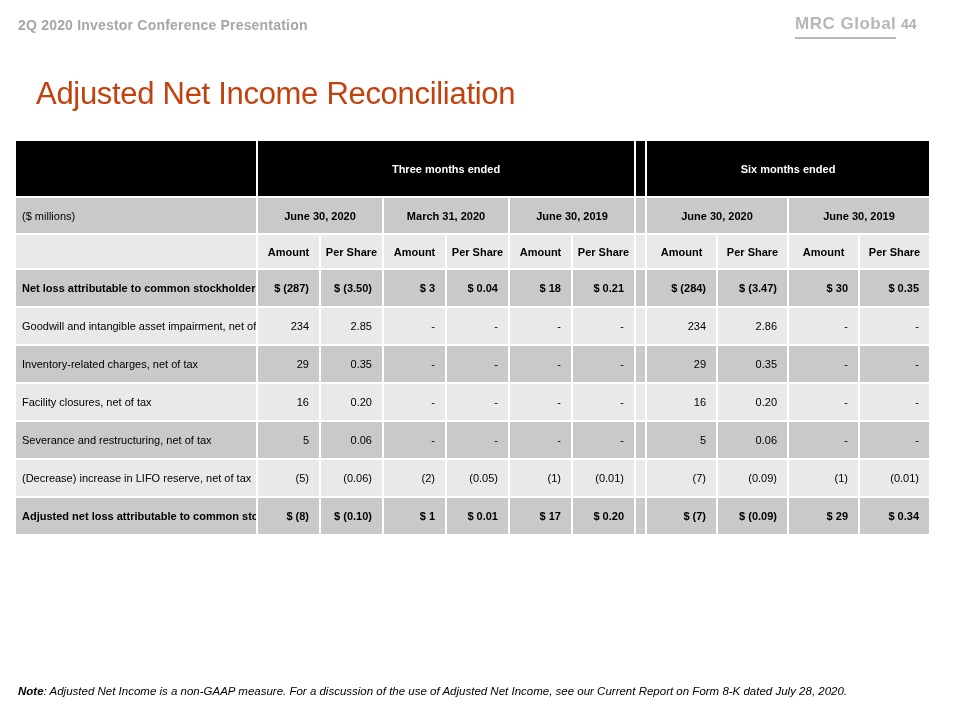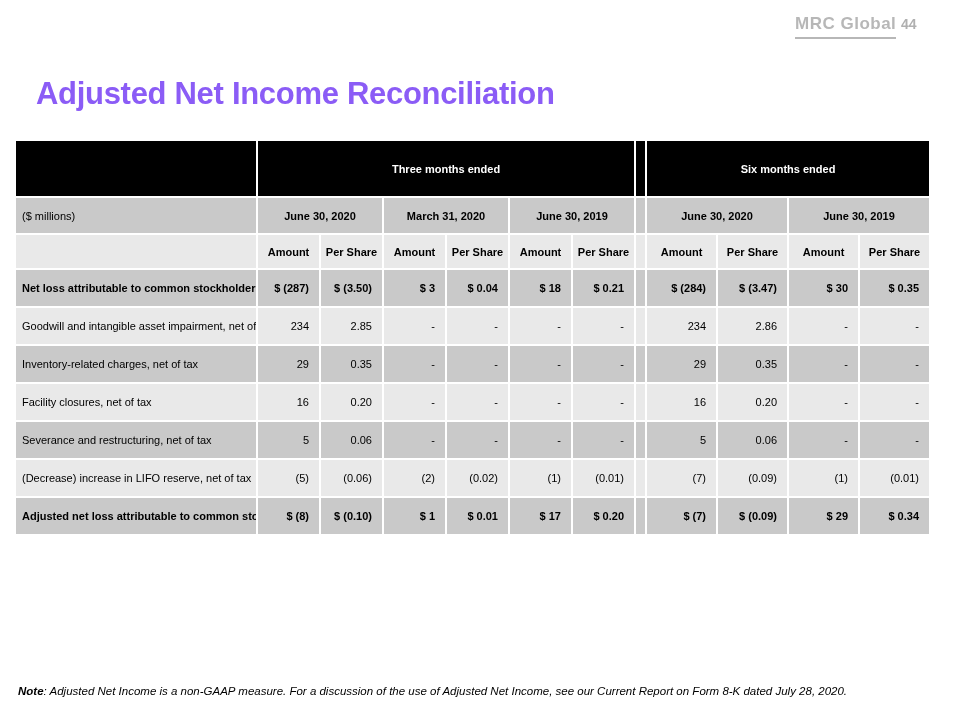--- a/index.html
+++ b/index.html
@@ -15,21 +15,21 @@
     position:absolute; top:14px; left:795px;
     font-size:17px; font-weight:bold; color:#b7b7b7; letter-spacing:0.5px;
     border-bottom:2px solid #b7b7b7; padding-bottom:3px;
   }
   .page-number {
     position:absolute; top:16px; left:901px;
     font-size:14px; font-weight:bold; color:#b0b0b0;
   }
   .slide-title {
     position:absolute; left:36px; top:76px;
-    font-size:31px; font-weight:bold; color:#8b5cf6; letter-spacing:-0.3px;
+    font-size:31px; font-weight:normal; color:#c2410c; letter-spacing:-0.3px;
   }
 
   .table-wrap { position:absolute; left:14px; top:139px; }
   table.recon {
     border-collapse:separate; border-spacing:2px; table-layout:fixed; width:917px;
   }
   table.recon td { overflow:hidden; white-space:nowrap; font-size:11px; color:#000; vertical-align:middle; }
 
   tr.black-row td { height:55px; background:#000000; color:#ffffff; font-weight:bold; text-align:center; }
   tr.date-row td { height:35px; background:#c9c9c9; font-weight:bold; text-align:center; }
@@ -44,20 +44,21 @@
   tbody tr.bold td { font-weight:bold; }
 
   .footnote { position:absolute; left:18px; top:685px; font-size:11.5px; color:#000;font-style:italic; }
   .footnote b { font-weight:bold; }
 </style>
 </head>
 <body>
 
 <div class="slide">
 
+  <div class="presentation-title">2Q 2020 Investor Conference Presentation</div>
 
   <div class="logo">MRC Global</div>
 
   <div class="page-number">44</div>
 
   <h1 class="slide-title">Adjusted Net Income Reconciliation</h1>
 
   <div class="table-wrap">
     <table class="recon">
       <colgroup>
@@ -174,21 +175,21 @@
             <td class="value-cell">5</td>
             <td class="value-cell">0.06</td>
             <td class="value-cell">-</td>
             <td class="value-cell">-</td>
           </tr>
           <tr class="light">
             <td class="label-cell">(Decrease) increase in LIFO reserve, net of tax</td>
             <td class="value-cell">(5)</td>
             <td class="value-cell">(0.06)</td>
             <td class="value-cell">(2)</td>
-            <td class="value-cell">(0.02)</td>
+            <td class="value-cell">(0.05)</td>
             <td class="value-cell">(1)</td>
             <td class="value-cell">(0.01)</td>
             <td></td>
             <td class="value-cell">(7)</td>
             <td class="value-cell">(0.09)</td>
             <td class="value-cell">(1)</td>
             <td class="value-cell">(0.01)</td>
           </tr>
           <tr class="dark bold">
             <td class="label-cell">Adjusted net loss attributable to common stockholders</td>

